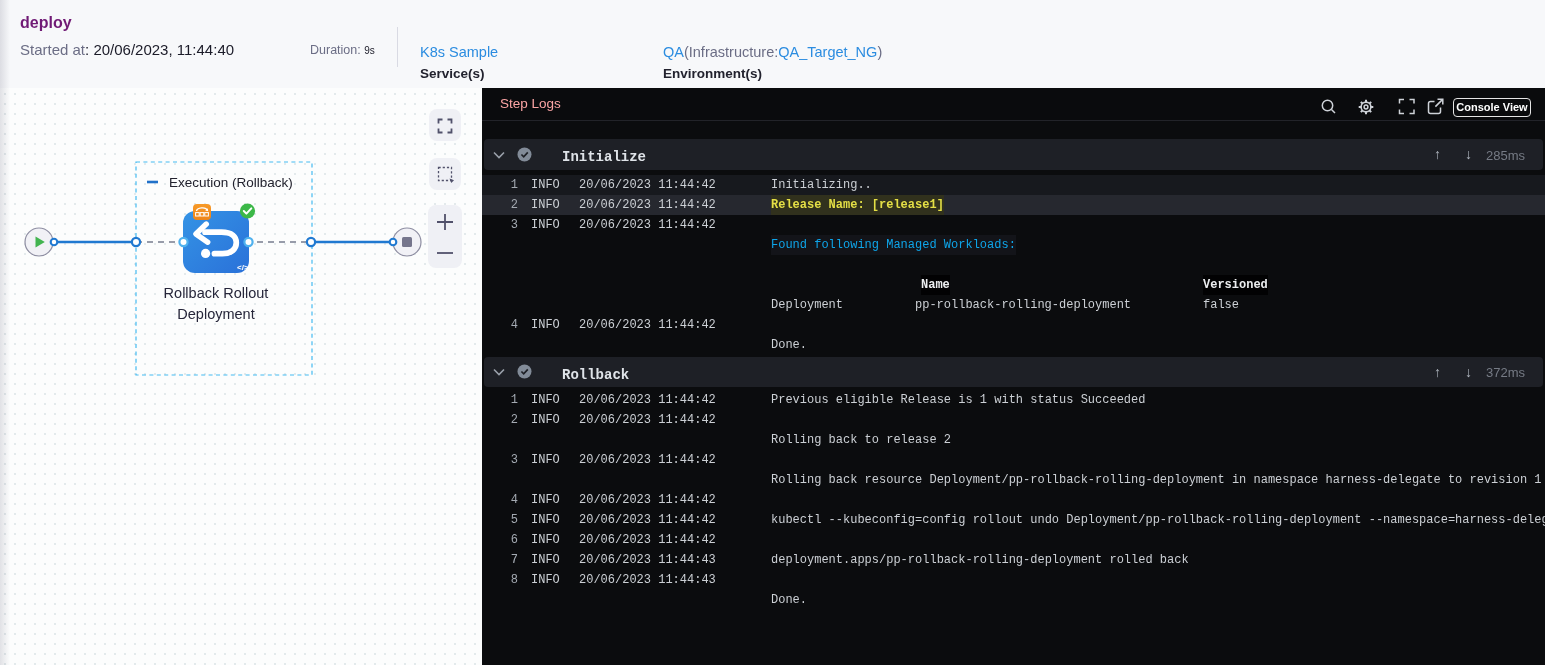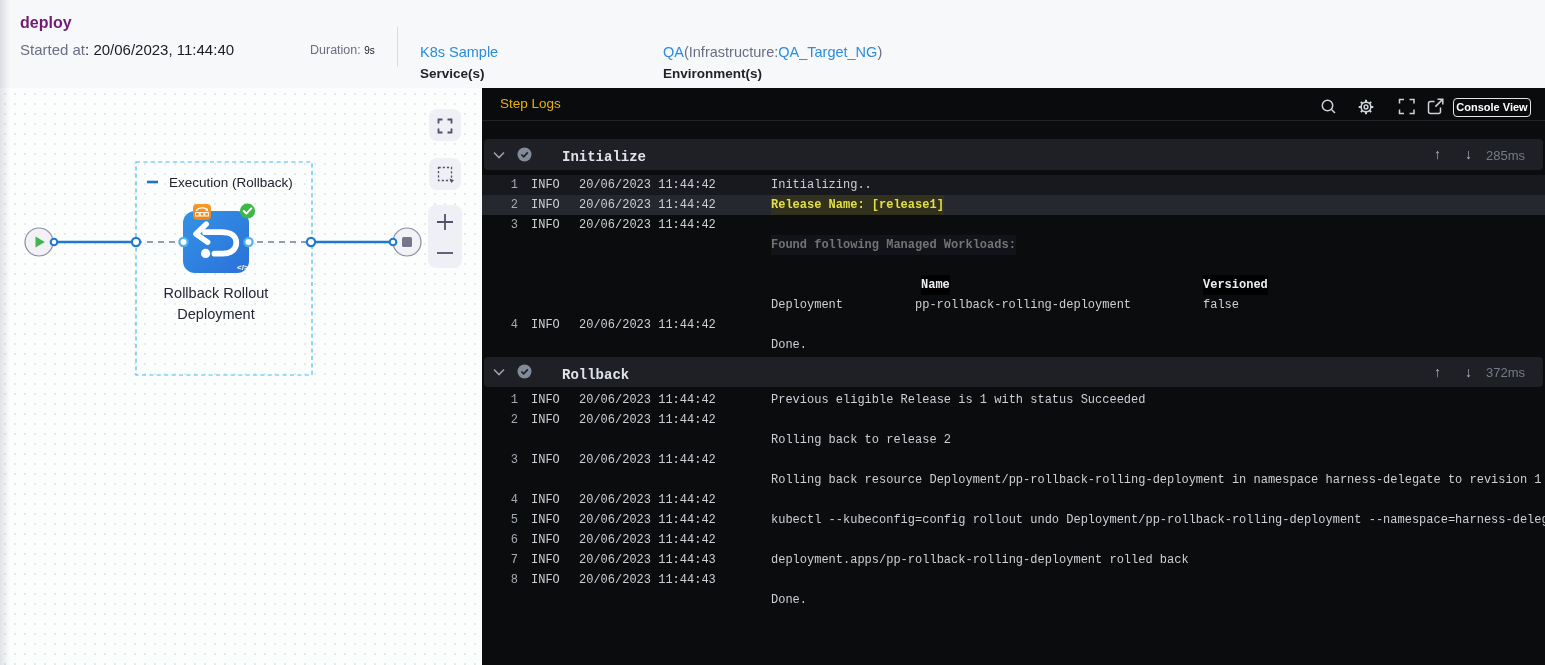--- a/index.html
+++ b/index.html
@@ -18,39 +18,39 @@
   
   #ledge { position:absolute; left:0; top:0; width:10px; height:665px;
     background:linear-gradient(90deg, rgba(40,40,70,0.13), rgba(40,40,70,0.0)); z-index:50; }
   
   #canvas { position:absolute; left:0; top:88px; width:482px; height:577px; background:#fcfdfd;
     background-image:radial-gradient(circle at 1px 1px, #e3eaec 0.85px, rgba(0,0,0,0) 1.05px);
     background-size:10px 10px; background-position:4px 5px; }
   
   #logs { position:absolute; left:482px; top:88px; width:1063px; height:577px; background:#0b0c0e; overflow:hidden; }
   #topbar { position:absolute; left:0; top:0; width:1063px; height:33px; background:#0a0b0d; border-bottom:1px solid #222329; }
-  #topbar .title { position:absolute; left:18px; top:8px; font-size:13.5px; color:#eab308; }
+  #topbar .title { position:absolute; left:18px; top:8px; font-size:13.5px; color:#fca5a5; }
   .cvbtn { position:absolute; left:971px; top:10px; width:78px; height:19px; border:1px solid #e5e5e5;
     border-radius:4px; color:#fff; font-size:11px; font-weight:bold; text-align:center; line-height:17px; }
   .sechdr { position:absolute; left:2px; width:1059px; background:#1e2026; border-radius:4px; }
   .sechdr .nm { position:absolute; left:78px; top:0; font-family:"Liberation Mono", monospace;
     font-size:14px; font-weight:bold; color:#dfe3e8; }
   .sechdr .ms { position:absolute; right:18px; top:1px; font-size:13px; color:#767b85; }
   .sechdr .arr { position:absolute; font-size:14px; font-weight:bold; color:#b0b6bf; top:0px; }
   .ln { position:absolute; left:0; width:1063px; height:20px; line-height:20px;
     font-family:"Liberation Mono", monospace; font-size:12px; color:#ccd0d5; white-space:pre; overflow:hidden; }
   .ln s { position:absolute; text-decoration:none; top:0; line-height:20px; }
   .ln .n { left:0; width:36px; text-align:right; color:#a4aab2; }
   .ln .i { left:49px; }
   .ln .d { left:97px; }
   .ln .m { left:289px; }
   .hl1 { background:#17191e; }
   .hl2 { background:#26282f; }
   .yel { color:#e4df46; font-weight:bold; background:#31311d; }
-  .cyn { color:#737373; font-weight:bold; background:#131419;text-align:center; }
+  .cyn { color:#0ea5e9; font-weight:normal; background:#131419;text-align:center; }
   .tblh { background:#020203; font-weight:bold; color:#eceef0; }
 </style>
 </head>
 <body>
 <div id="page">
 
   <div id="hdr">
     <div class="t1">deploy</div>
     <div class="row" style="left:20px;"><span class="gry">Started at</span>: 20/06/2023, 11:44:40</div>
     <div class="row" style="left:310px;font-size:12.5px;top:43px;"><span class="gry">Duration:</span> <span style="font-size:10px;">9s</span></div>

